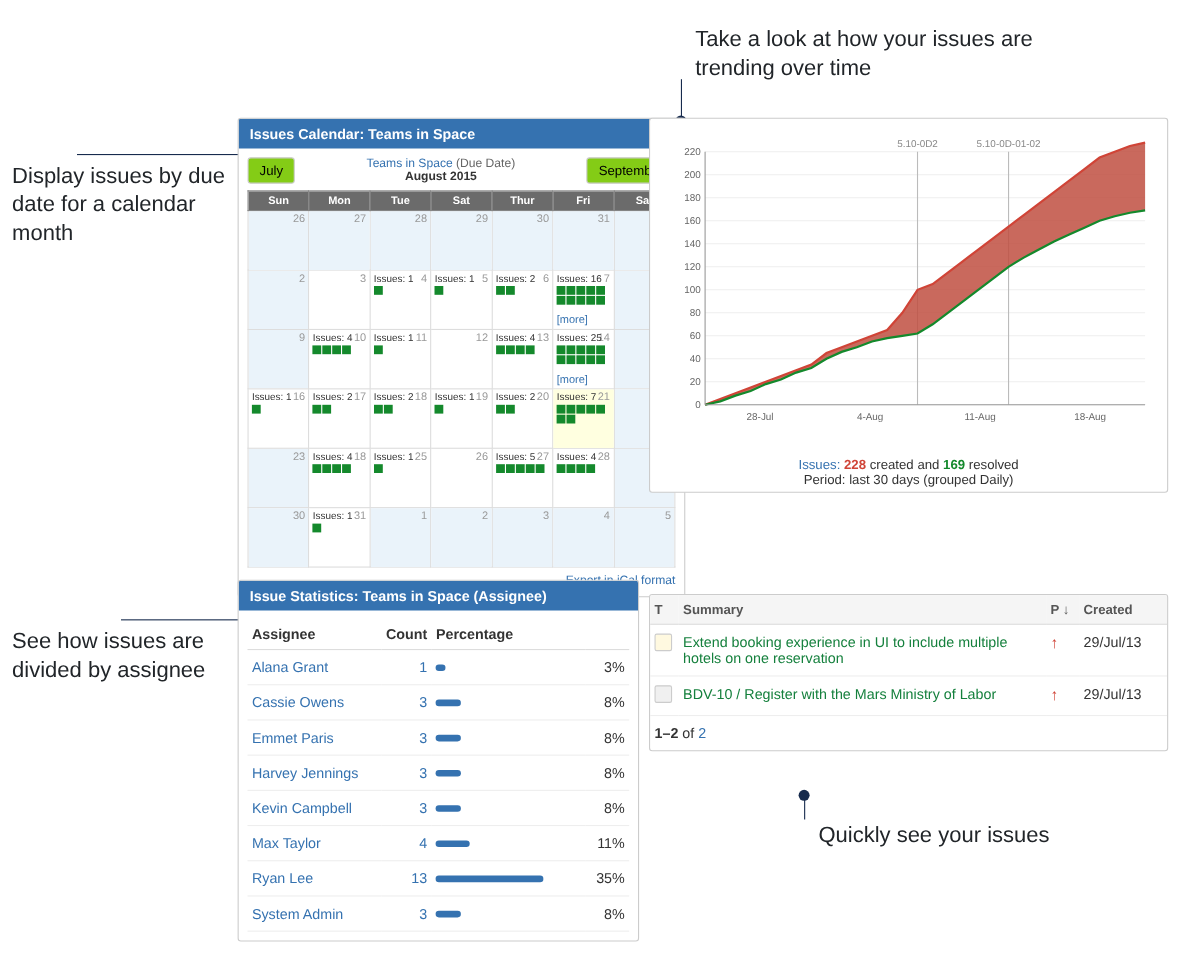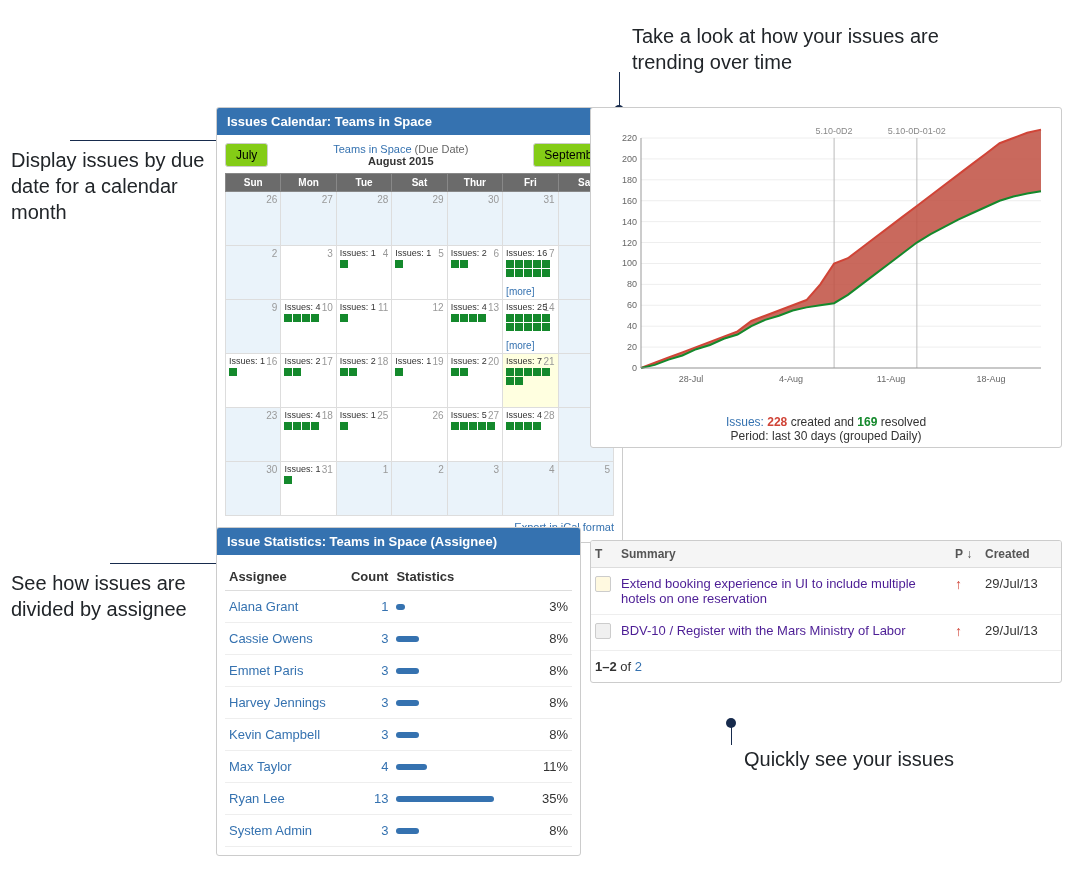--- a/index.html
+++ b/index.html
@@ -33,21 +33,21 @@
 .stats-table th.r { text-align: left; }
 .stats-table td { padding: 8px 4px; border-bottom: 1px solid #eee; font-size: 13px; }
 .stats-table td a { color: #3572b0; text-decoration: none; }
 .stats-table td.r { text-align: right; }
 .stats-table .count { color: #3572b0; text-align: right; width: 40px; }
 .stats-bar-cell { width: 140px; }
 .stats-bar { height: 6px; background: #3572b0; border-radius: 3px; }
 .amt-table { width: 100%; border-collapse: collapse; }
 .amt-table th { text-align: left; padding: 6px 4px; font-size: 12px; font-weight: bold; color: #555; border-bottom: 1px solid #ddd; background: #f5f5f5; }
 .amt-table td { padding: 8px 4px; border-bottom: 1px solid #eee; font-size: 13px; vertical-align: top; }
-.amt-table td a { color: #4c1d95; text-decoration: none; }
+.amt-table td a { color: #15803d; text-decoration: none; }
 .amt-type-icon { width: 16px; height: 16px; border: 1px solid #ccc; border-radius: 2px; display: inline-block; background: #fff9e0; position: relative; }
 .amt-type-icon.t2 { background: #f0f0f0; }
 .prio-icon { color: #d04437; font-weight: bold; font-size: 14px; }
 .amt-footer { padding: 8px 4px; font-size: 13px; }
 .amt-footer span.b { font-weight: bold; }
 .amt-footer a { color: #3572b0; text-decoration: none; }
 .chart-area { padding: 10px; }
 .chart-svg { width: 100%; height: 280px; }
 .chart-footer { text-align: center; font-size: 12px; padding: 4px; }
 .chart-footer .issues-link { color: #3572b0; }
@@ -419,21 +419,21 @@
 </div>
 
 <div class="gadget" style="left:216px; top:527px; width:365px;">
   <div class="gadget-header">Issue Statistics: Teams in Space (Assignee)</div>
   <div class="gadget-body">
     <table class="stats-table">
       <thead>
           <tr>
         <th>Assignee</th>
         <th class="r">Count</th>
-        <th colspan="2">Statistics</th>
+        <th colspan="2">Percentage</th>
       </tr>
         </thead>
       <tbody id="stats-body">
           <tr>
             <td><a href="#">Alana Grant</a></td>
             <td class="count">1</td>
             <td class="stats-bar-cell">
               <div class="stats-bar" style="width:8.399999999999999px"></div>
             </td>
             <td class="r">3%</td>

